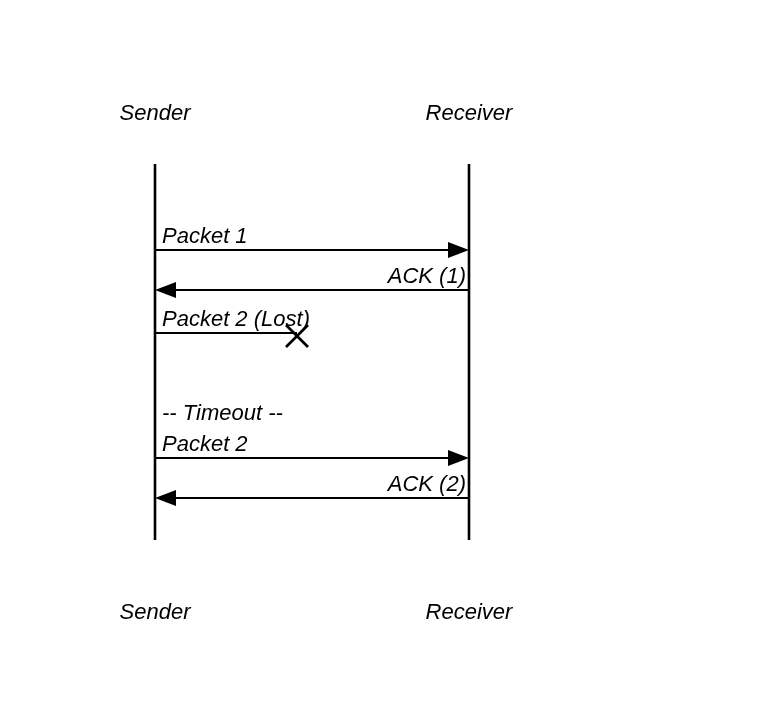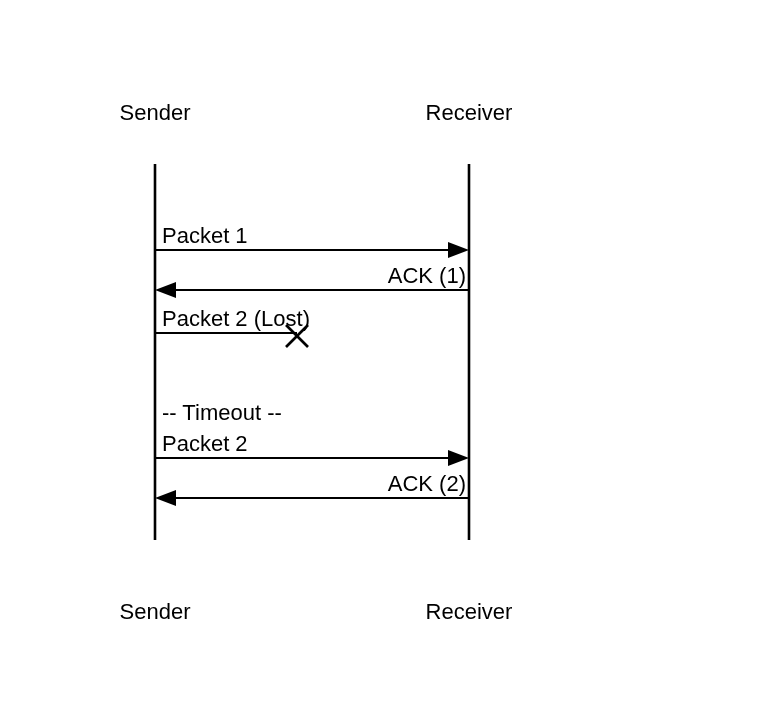--- a/index.html
+++ b/index.html
@@ -7,20 +7,21 @@
     padding: 0;
     background: #ffffff;
   }
   #diagram-root {
     position: relative;
     width: 782px;
     height: 709px;
     background: #ffffff;
     font-family: "Liberation Sans", sans-serif;
     overflow: hidden;
+    font-style: italic;
   }
   #seq-svg {
     position: absolute;
     top: 0;
     left: 0;
     width: 782px;
     height: 709px;
     display: block;
   }
   .participant-label {

